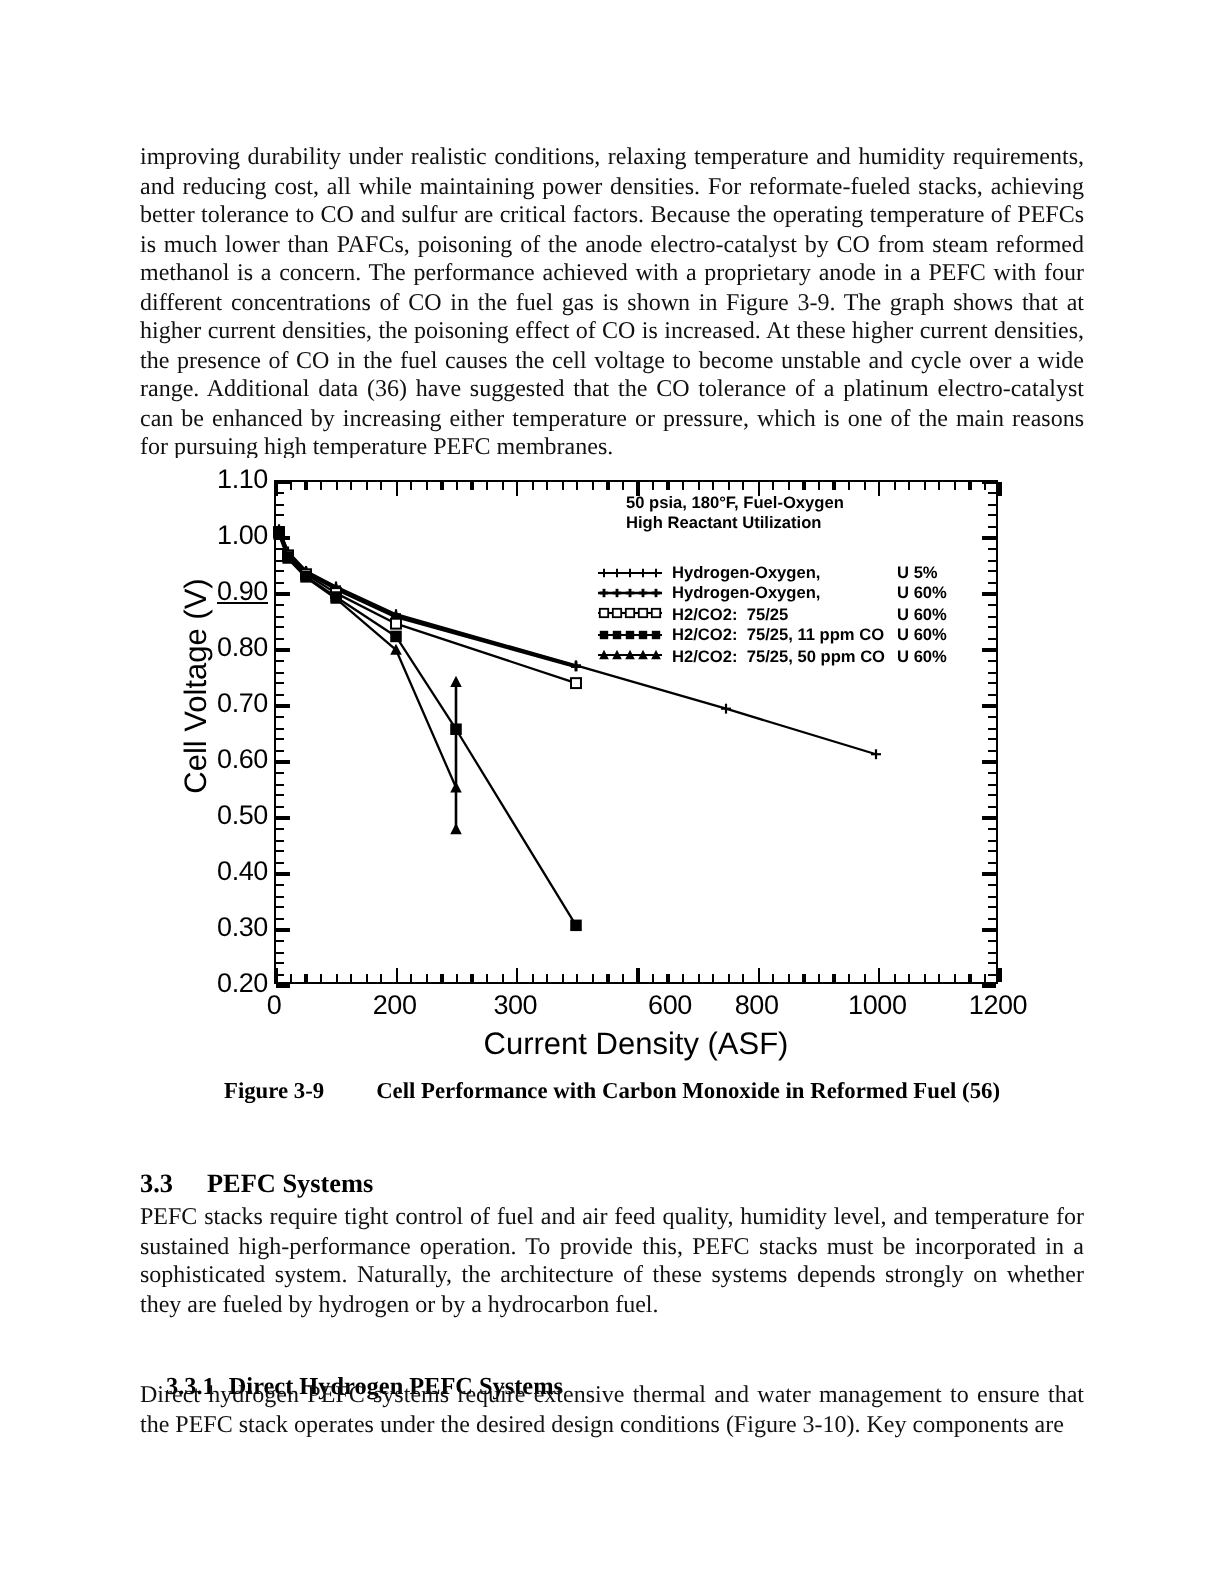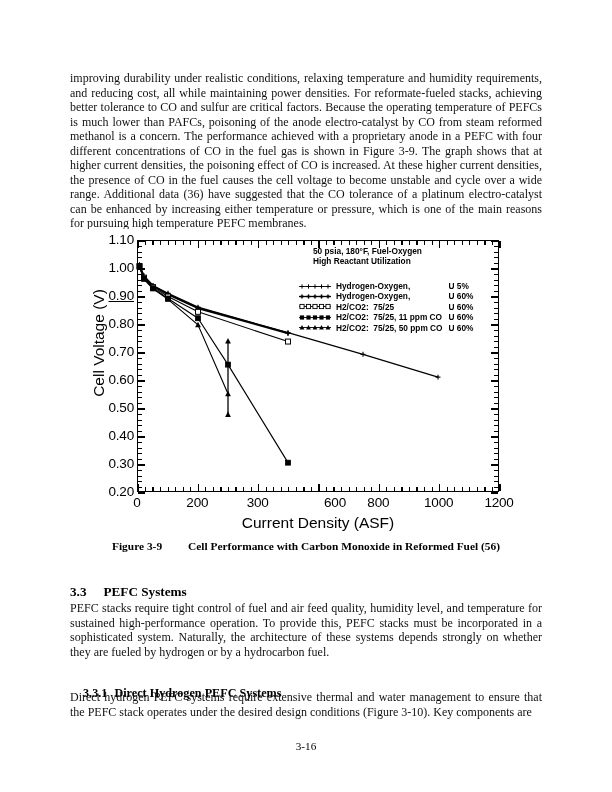--- a/index.html
+++ b/index.html
@@ -722,15 +722,14 @@
   <h2 class="section-head" id="sec-33-head">
     <span class="num">3.3</span><span>PEFC Systems</span>
   </h2>
   <div class="body-text" id="sec-33-body">PEFC stacks require tight control of fuel and air feed quality, humidity level, and temperature for sustained high-performance operation. To provide this, PEFC stacks must be incorporated in a sophisticated system. Naturally, the architecture of these systems depends strongly on whether they are fueled by hydrogen or by a hydrocarbon fuel.</div>
 
   <h3 class="subsection-head" id="sec-331-head">
     <span class="num">3.3.1</span><span>Direct Hydrogen PEFC Systems</span>
   </h3>
   <div class="body-text" id="sec-331-body">Direct hydrogen PEFC systems require extensive thermal and water management to ensure that the PEFC stack operates under the desired design conditions (Figure 3-10). Key components are</div>
 
-  <div class="page-number">3-16</div>
 
 </div>
 
 </body></html>

